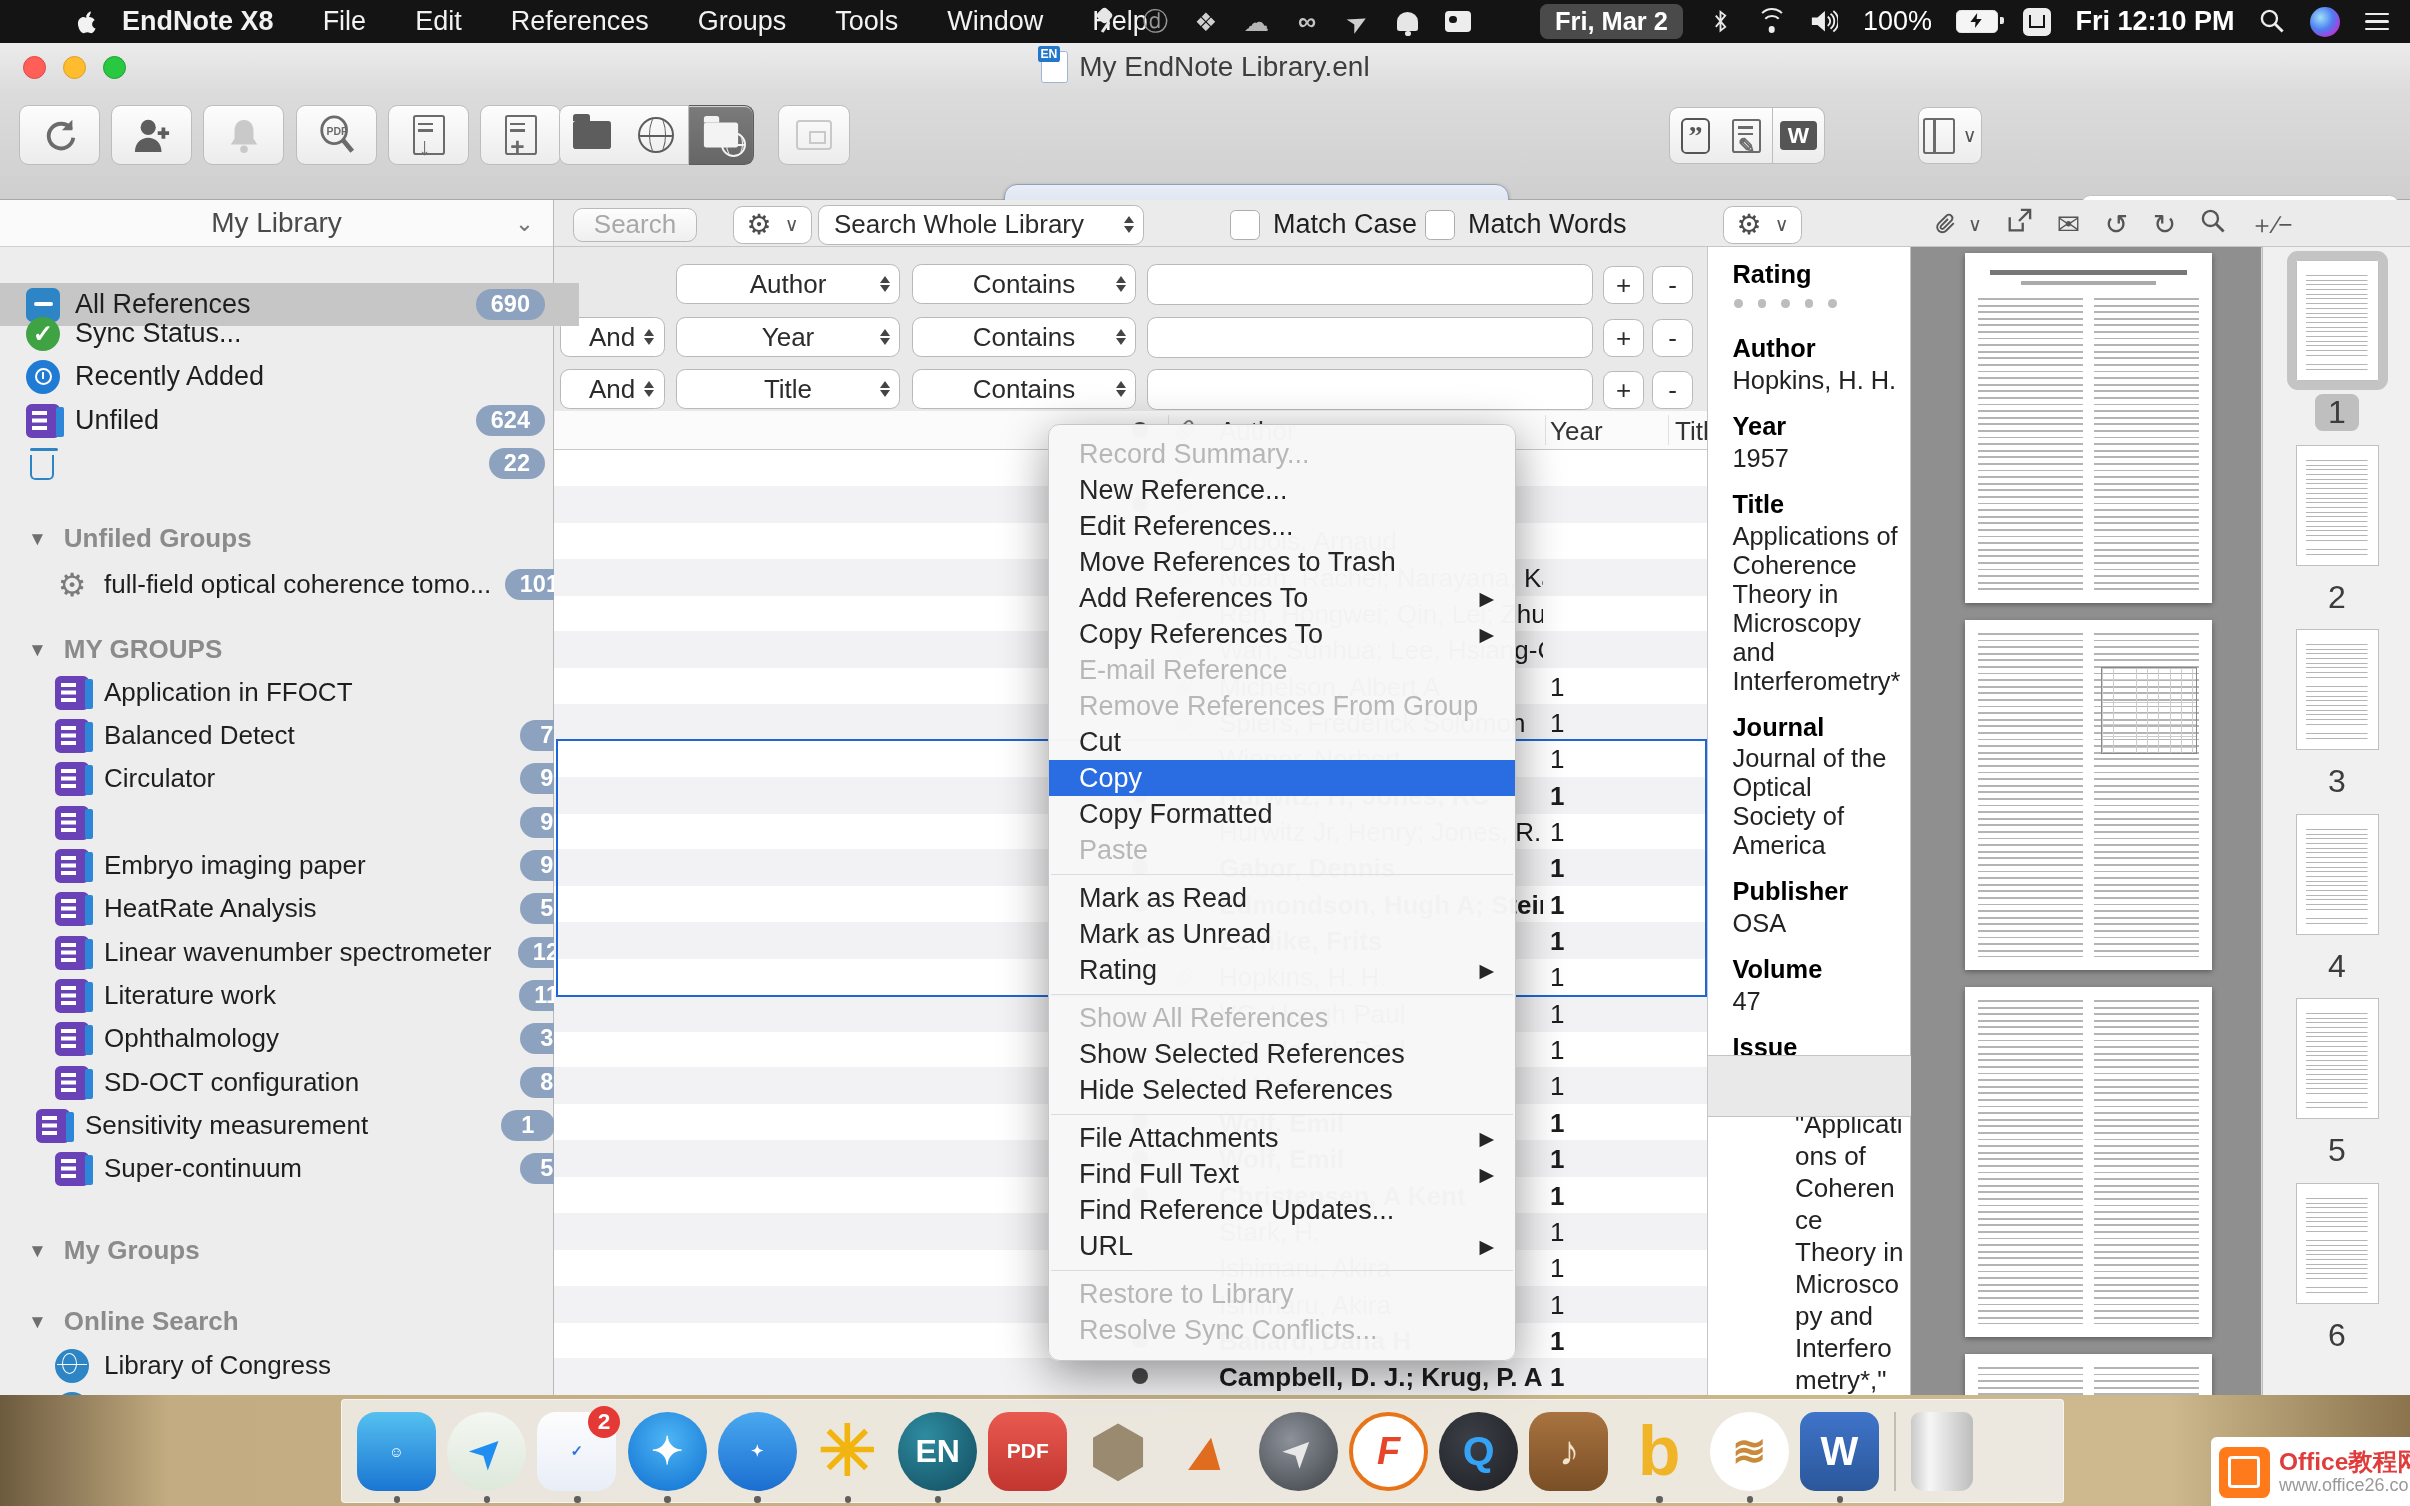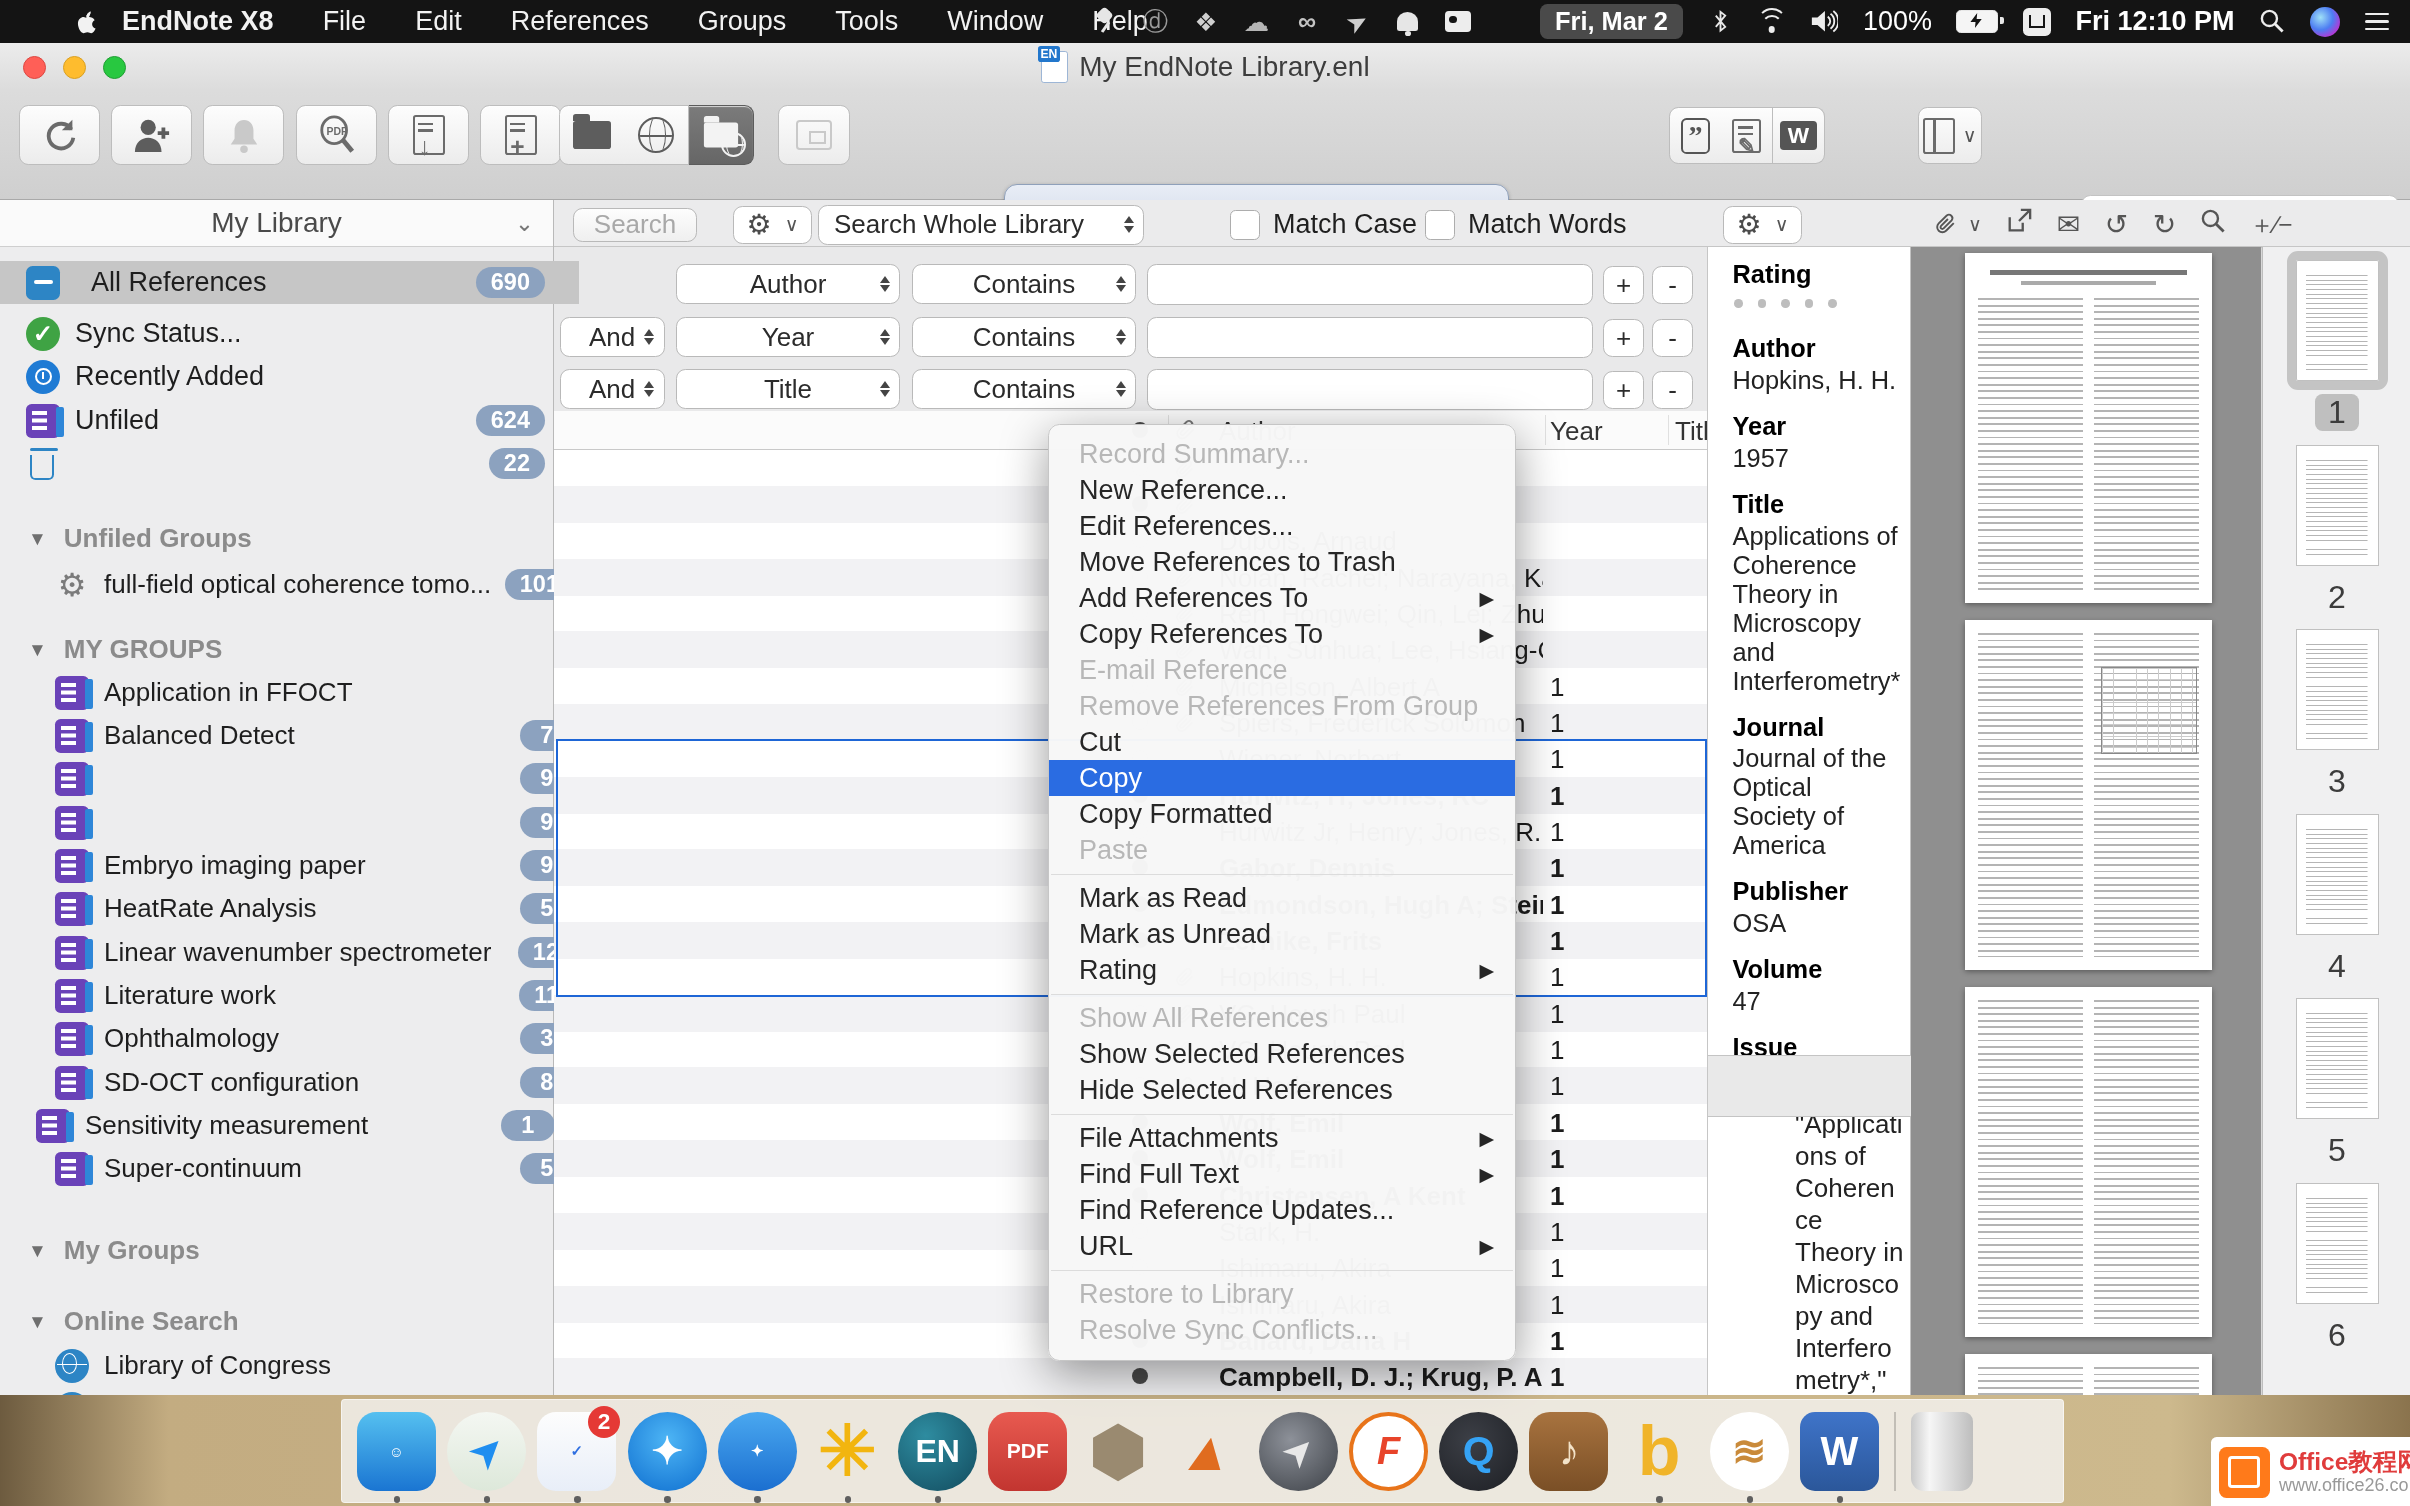--- a/index.html
+++ b/index.html
@@ -498,21 +498,21 @@
       <div class="smbtn" style="left: 1049px; top: 124px; width: 41px; height: 38px;">+</div>
       <div class="smbtn" style="left: 1098px; top: 124px; width: 41px; height: 38px;">-</div>
     </div>
 
   <div class="sidebar">
     <div class="sbhead">
       <span>My Library</span>
       <span class="chev">⌄</span>
     </div>
     <div id="sbitems">
-        <div class="sbitem sel" style="top: 61px; padding-left: 26px; gap: 16px;">
+        <div class="sbitem sel" style="top: 83px; padding-left: 26px;">
           <span class="sico ic-archive"></span>
     <span class="lbl">All References</span>
           <span class="sbbadge">690</span>
         </div>
         <div class="sbitem" style="top: 112px; padding-left: 26px;">
           <span class="sico ic-sync">✓</span>
     <span class="lbl">Sync Status...</span>
         </div>
         <div class="sbitem" style="top: 155px; padding-left: 26px;">
           <span class="sico ic-clock"></span>
@@ -544,20 +544,21 @@
           <span class="sico ic-doc"></span>
       <span class="lbl">Application in FFOCT</span>
         </div>
         <div class="sbitem" style="top: 514px; padding-left: 55px; font-size: 26px;">
           <span class="sico ic-doc"></span>
       <span class="lbl">Balanced Detect</span>
           <span class="sbbadge">7</span>
         </div>
         <div class="sbitem" style="top: 557px; padding-left: 55px; font-size: 26px;">
           <span class="sico ic-doc"></span>
+      <span class="lbl">Circulator</span>
           <span class="sbbadge">9</span>
         </div>
         <div class="sbitem" style="top: 601px; padding-left: 55px; font-size: 26px;">
           <span class="sico ic-doc"></span>
           <span class="sbbadge">9</span>
         </div>
         <div class="sbitem" style="top: 644px; padding-left: 55px; font-size: 26px;">
           <span class="sico ic-doc"></span>
       <span class="lbl">Embryo imaging paper</span>
           <span class="sbbadge">9</span>

